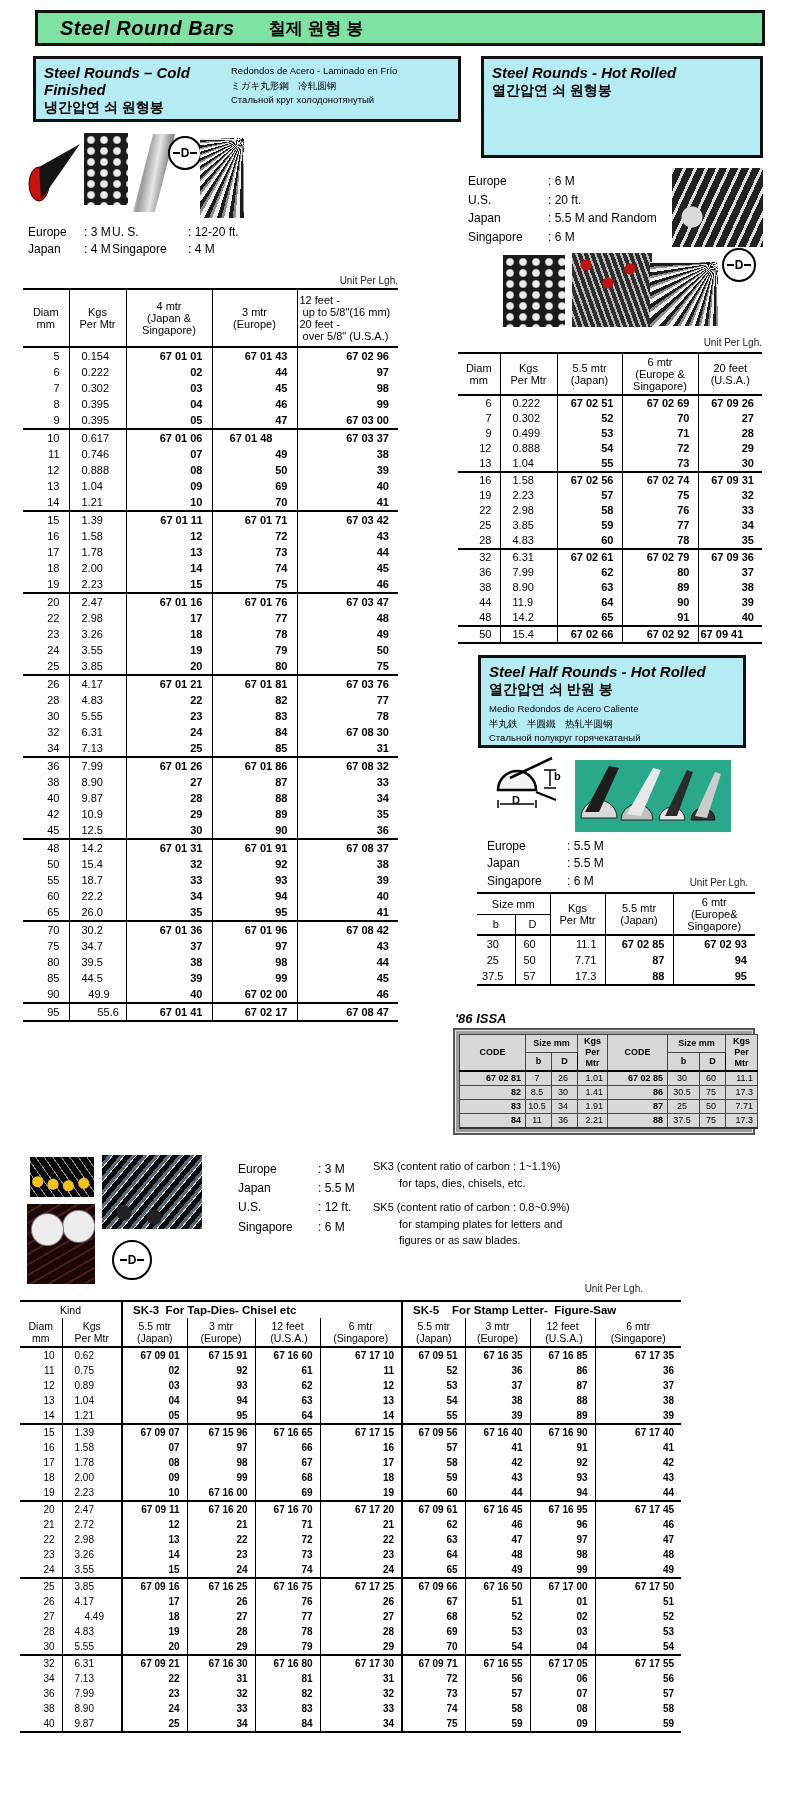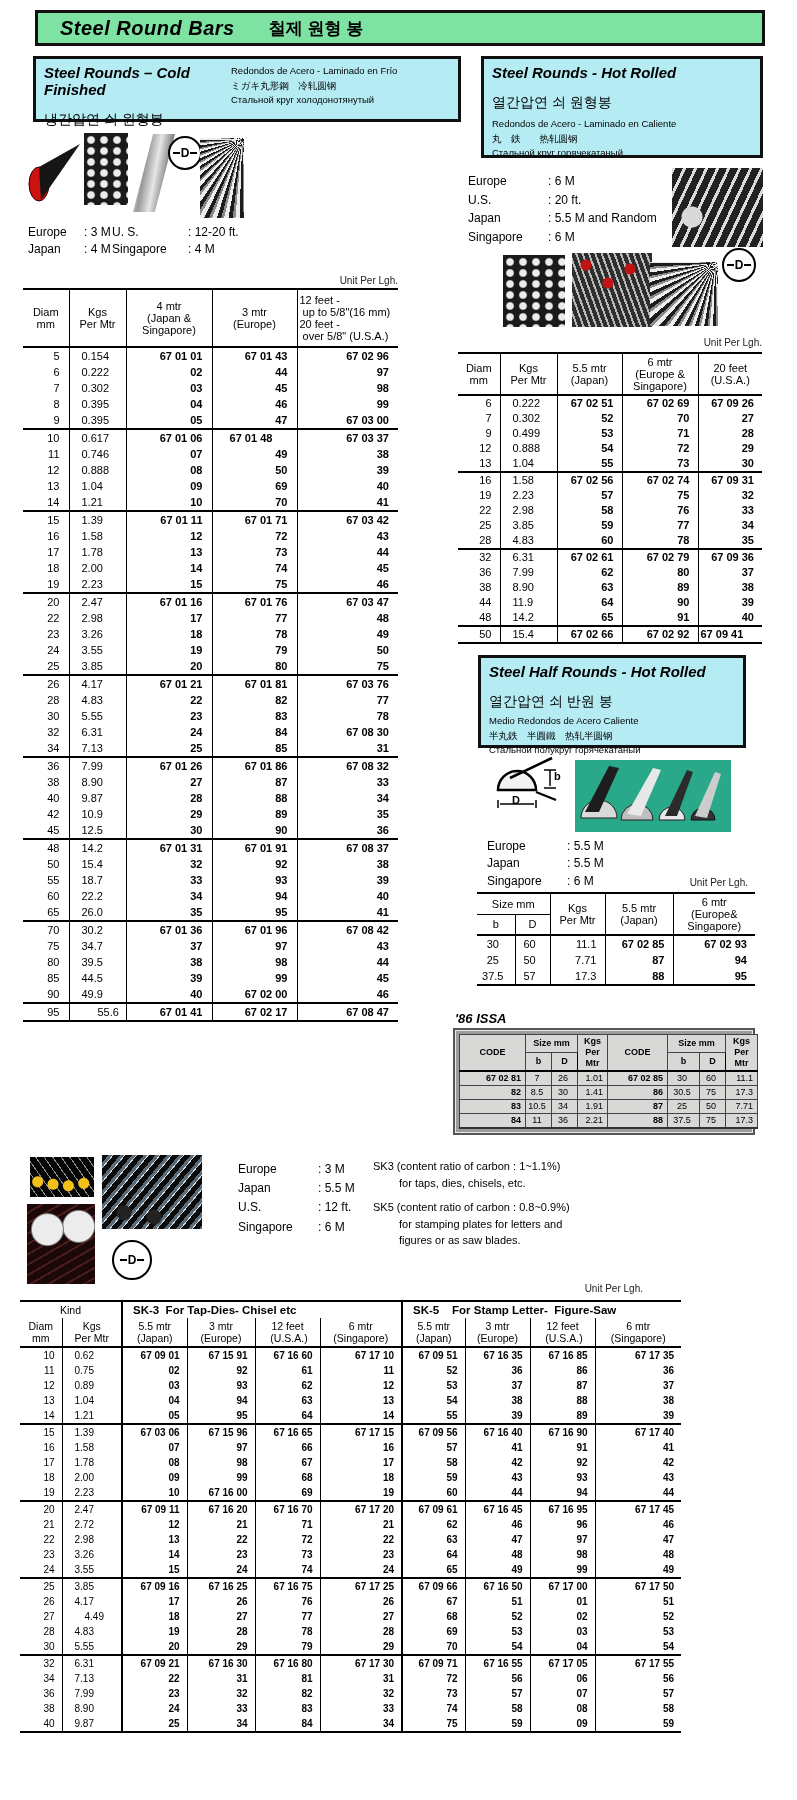--- a/index.html
+++ b/index.html
@@ -8,21 +8,21 @@
   .abs{position:absolute;}
 
   
   .banner{background:#7de2a2;border:3px solid #101010;display:flex;align-items:center;gap:34px;padding-left:22px;box-sizing:border-box;}
   .banner .en{font-size:20px;font-weight:bold;font-style:italic;letter-spacing:.5px;}
   .banner .ko{font-size:17px;font-weight:bold;}
 
   
   .cyanbox{background:#b5ecf4;border:3px solid #101010;box-sizing:border-box;padding:5px 8px;}
   .bx-title{font-size:15px;font-weight:bold;font-style:italic;}
-  .bx-ko{font-size:14px;font-weight:normal;margin-top:13px;}
+  .bx-ko{font-size:14px;font-weight:bold;margin-top:1px;}
   .bx-lines{font-size:9.5px;line-height:1.55;}
   .cold-grid{display:flex;gap:12px;}
   .cold-grid .lft{width:175px;flex:none;}
 
   
   .pairs{font-size:12px;line-height:1.45;}
   .pair{display:flex;}
   .pair .pl{flex:none;}
   .pairs.w56 .pl{width:56px;} .pairs.w76 .pl{width:76px;} .pairs.w80 .pl{width:80px;}
 
@@ -103,25 +103,20 @@
   </div>
 
   <div class="abs banner" style="left:35px;top:10px;width:730px;height:36px;">
     <span class="en">Steel Round Bars</span>
     <span class="ko">철제 원형 봉</span>
   </div>
 
   <div class="abs cyanbox" style="left:481px;top:56px;width:282px;height:102px;">
     <div class="bx-title">Steel Rounds - Hot Rolled</div>
     <div class="bx-ko">열간압연 쇠 원형봉</div>
-    <div class="bx-lines" style="margin-top:5px;">
-        <div>Redondos de Acero - Laminado en Caliente</div>
-        <div>丸　鉄　　热轧圆钢</div>
-        <div>Стальной круг горячекатаный</div>
-      </div>
   </div>
 
   <div class="abs photo p-cone" style="left:28px;top:140px;width:54px;height:72px;">
     <svg width="54" height="72" viewBox="0 0 54 72">
         <ellipse cx="11" cy="44" rx="10" ry="17" fill="#cc1111" stroke="#300" stroke-width="1"></ellipse>
         <polygon points="11,27 52,4 13,60" fill="#151515"></polygon>
       </svg>
   </div>
   <div class="abs photo p-bundle" style="left:84px;top:133px;width:44px;height:72px;"></div>
   <div class="abs photo p-bar" style="left:133px;top:134px;width:42px;height:78px;"></div>
@@ -478,21 +473,21 @@
           </tr>
           <tr>
             <td style="text-align: right;">85</td>
             <td style="text-align: left; padding-left: 12px;">44.5</td>
             <td class="b" style="text-align: right;">39</td>
             <td class="b" style="text-align: right;">99</td>
             <td class="b" style="text-align: right;">45</td>
           </tr>
           <tr>
             <td style="text-align: right;">90</td>
-            <td style="text-align: left; padding-left: 12px;">49.9</td>
+            <td style="text-align: center; padding-left: 12px;">49.9</td>
             <td class="b" style="text-align: right;">40</td>
             <td class="b" style="text-align: right;">67 02 00</td>
             <td class="b" style="text-align: right;">46</td>
           </tr>
           <tr class="gs">
             <td style="text-align: right;">95</td>
             <td style="text-align: center; padding-left: 28px;">55.6</td>
             <td class="b" style="text-align: right;">67 01 41</td>
             <td class="b" style="text-align: right;">67 02 17</td>
             <td class="b" style="text-align: right;">67 08 47</td>
@@ -969,21 +964,21 @@
             <td class="b" style="text-align: right;">64</td>
             <td class="b" style="text-align: right;">14</td>
             <td class="b hv" style="text-align: right;">55</td>
             <td class="b" style="text-align: right;">39</td>
             <td class="b" style="text-align: right;">89</td>
             <td class="b" style="text-align: right;">39</td>
           </tr>
           <tr class="gs">
             <td style="text-align: right;">15</td>
             <td style="text-align: left; padding-left: 12px;">1.39</td>
-            <td class="b hv" style="text-align: right;">67 03 06</td>
+            <td class="b hv" style="text-align: right;">67 09 07</td>
             <td class="b" style="text-align: right;">67 15 96</td>
             <td class="b" style="text-align: right;">67 16 65</td>
             <td class="b" style="text-align: right;">67 17 15</td>
             <td class="b hv" style="text-align: right;">67 09 56</td>
             <td class="b" style="text-align: right;">67 16 40</td>
             <td class="b" style="text-align: right;">67 16 90</td>
             <td class="b" style="text-align: right;">67 17 40</td>
           </tr>
           <tr>
             <td style="text-align: right;">16</td>

